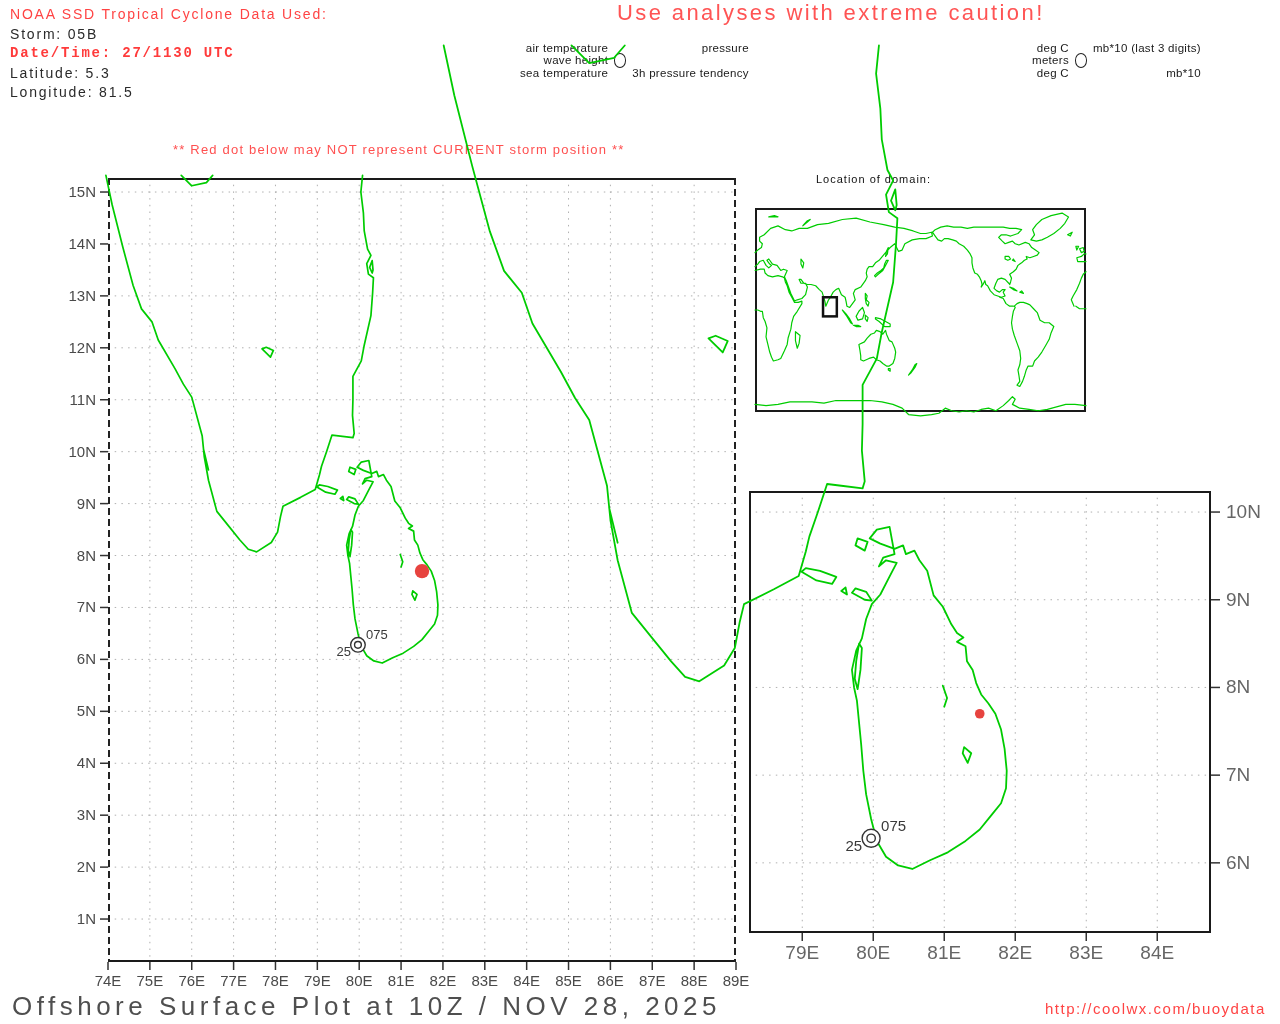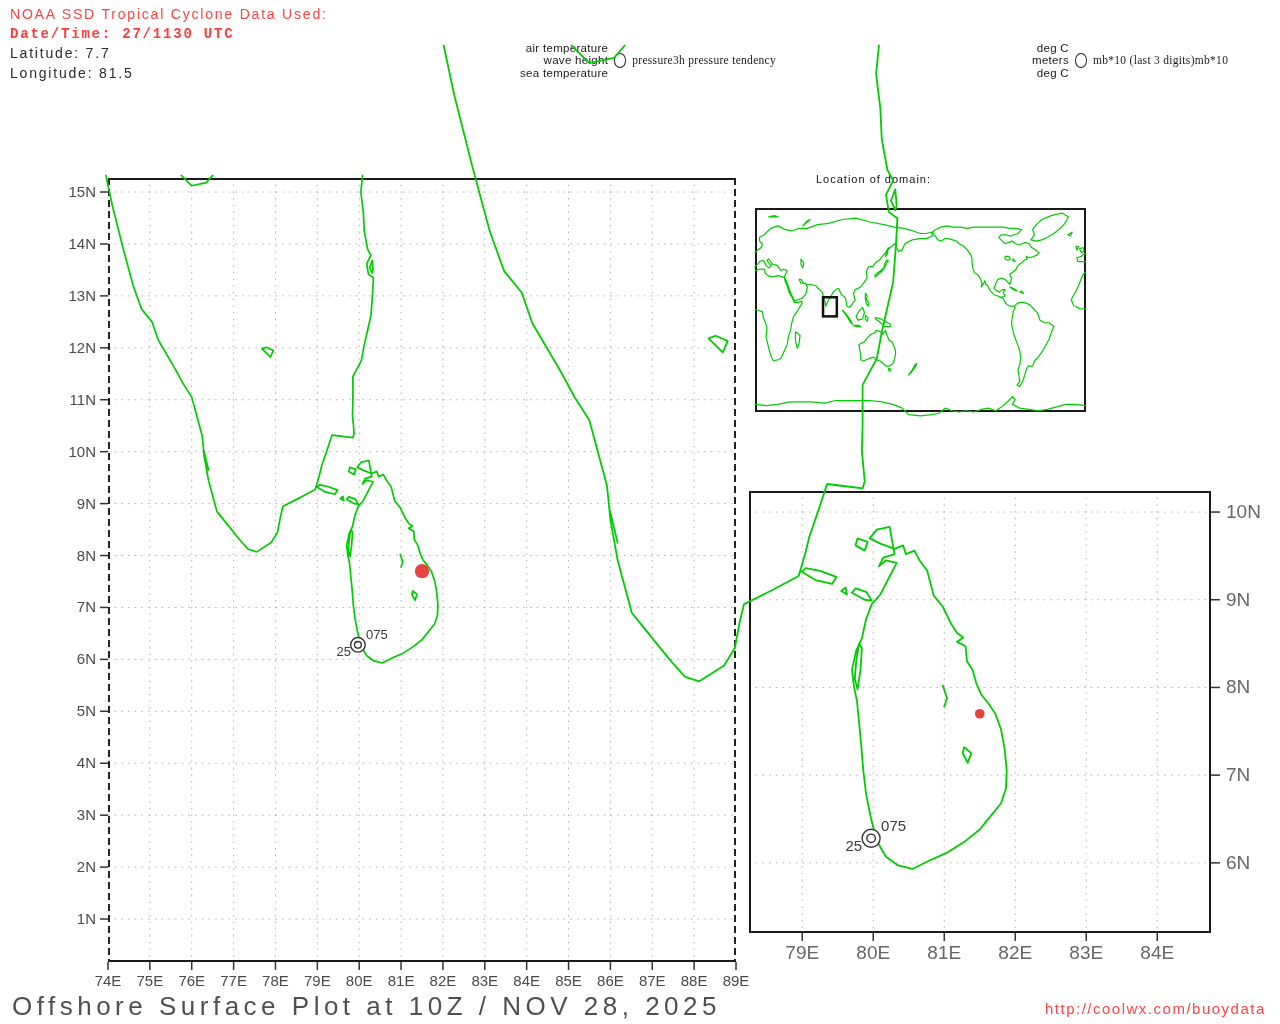--- a/index.html
+++ b/index.html
@@ -9,21 +9,21 @@
   
   #header{left:10px;top:5px;font-size:14px;line-height:19.5px;letter-spacing:1.8px;color:#2a2a2a;}
   #header .red{color:#FF4343;}
   #header .redbold{color:#FF3B3B;font-weight:bold;font-family:Liberation Mono, monospace;}
   
   #caution{left:617px;top:0px;font-size:22px;letter-spacing:2.4px;color:#FF5454;white-space:nowrap;}
   
   .legend{top:42px;display:flex;align-items:center;gap:6px;font-size:11.5px;color:#1a1a1a;letter-spacing:.3px;}
   .legend span{display:block;height:12.4px;line-height:12.4px;white-space:nowrap;}
   .lcol{display:flex;flex-direction:column;align-items:flex-end;}
-  .rcol{display:flex;flex-direction:row;align-items:center;font-family:Liberation Serif, serif;}
+  .rcol{display:flex;flex-direction:column;align-items:flex-end;}
   .circ{width:10px;height:10px;border:1.6px solid #222;border-radius:50%;flex:0 0 auto;}
   #legend-station{left:520px;}
   #legend-units{left:1032px;}
   
   #warning{left:173px;top:142px;font-size:13px;letter-spacing:1.2px;color:#FF5050;white-space:nowrap;}
   
   #domain-title{left:816px;top:173px;font-size:11px;letter-spacing:1px;color:#111;}
   
   #footer-title{left:12px;top:991px;font-size:26px;letter-spacing:4.5px;color:#4f4f4f;white-space:nowrap;}
   #footer-url{left:1008px;top:1000px;font-size:15px;letter-spacing:1.5px;color:#FF4444;white-space:nowrap;margin-left:37px;}
@@ -83,25 +83,27 @@
            M 282 8 L 285 10 288 11 292 11 296 10 299 9 303 6 307 3 310 -3 315 -5 320 -5 325 -8 322 -13 320 -18 316 -23 312 -28 308 -32 304 -35 302 -39 297 -39 295 -42 293 -47 291 -51 288 -55 285 -54 288 -51 287 -46 286 -42 288 -38 289 -33 288 -27 285 -21 282 -15 280 -10 279 -5 280 0 281 4 283 7 Z
            M 300 60 L 304 64 302 68 306 72 312 76 322 79 334 81 341 78 337 73 332 69 325 65 318 62 312 60 306 59 Z
            M 272 47 L 276 47 278 45 275 44 272 45 Z
            M 280 44 L 283 43 281 45 Z
            M 0 -69 L 12 -70 25 -69 38 -67 50 -67 62 -67 75 -68 88 -66 100 -66 112 -66 125 -66 138 -67 150 -69 160 -72 167 -77 180 -78 192 -77 200 -76 207 -72 214 -74 222 -75 230 -74 238 -75 246 -73 254 -72 262 -74 270 -70 276 -66 280 -63 283 -65 280 -69 288 -72 298 -73 308 -74 318 -73 328 -71 338 -69 348 -69 360 -70"></path>
     </defs>
   </svg>
 
   <div class="abs" id="header">
     <div class="red">NOAA SSD Tropical Cyclone Data Used:</div>
+    <div>Storm: 05B</div>
     <div class="redbold">Date/Time: 27/1130 UTC</div>
-    <div>Latitude: 7.7</div>
+    <div>Latitude: 5.3</div>
     <div>Longitude: 81.5</div>
   </div>
 
+  <div class="abs" id="caution">Use analyses with extreme caution!</div>
 
   <div class="abs legend" id="legend-station">
     <div class="lcol">
       <span>air temperature</span>
       <span>wave height</span>
       <span>sea temperature</span>
     </div>
     <span class="circ"></span>
     <div class="rcol">
       <span>pressure</span>
@@ -117,20 +119,21 @@
       <span>deg C</span>
     </div>
     <span class="circ"></span>
     <div class="rcol">
       <span>mb*10 (last 3 digits)</span>
       <span></span>
       <span>mb*10</span>
     </div>
   </div>
 
+  <div class="abs" id="warning">** Red dot below may NOT represent CURRENT storm position **</div>
 
   <svg id="main-map" class="map" width="628" height="784">
     <g class="gen-under">
         <line x1="41.8667" y1="0" x2="41.8667" y2="784" stroke="#B0B0B0" stroke-width="1" stroke-dasharray="1.5 5.2"></line>
         <line x1="83.7334" y1="0" x2="83.7334" y2="784" stroke="#B0B0B0" stroke-width="1" stroke-dasharray="1.5 5.2"></line>
         <line x1="125.6001" y1="0" x2="125.6001" y2="784" stroke="#B0B0B0" stroke-width="1" stroke-dasharray="1.5 5.2"></line>
         <line x1="167.4668" y1="0" x2="167.4668" y2="784" stroke="#B0B0B0" stroke-width="1" stroke-dasharray="1.5 5.2"></line>
         <line x1="209.33350000000002" y1="0" x2="209.33350000000002" y2="784" stroke="#B0B0B0" stroke-width="1" stroke-dasharray="1.5 5.2"></line>
         <line x1="251.2002" y1="0" x2="251.2002" y2="784" stroke="#B0B0B0" stroke-width="1" stroke-dasharray="1.5 5.2"></line>
         <line x1="293.06690000000003" y1="0" x2="293.06690000000003" y2="784" stroke="#B0B0B0" stroke-width="1" stroke-dasharray="1.5 5.2"></line>

